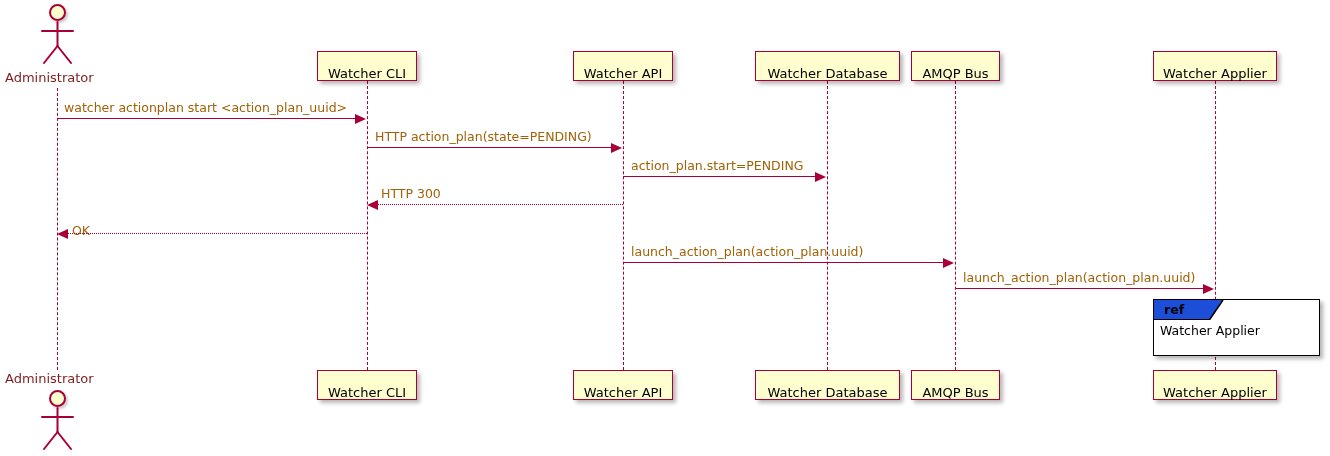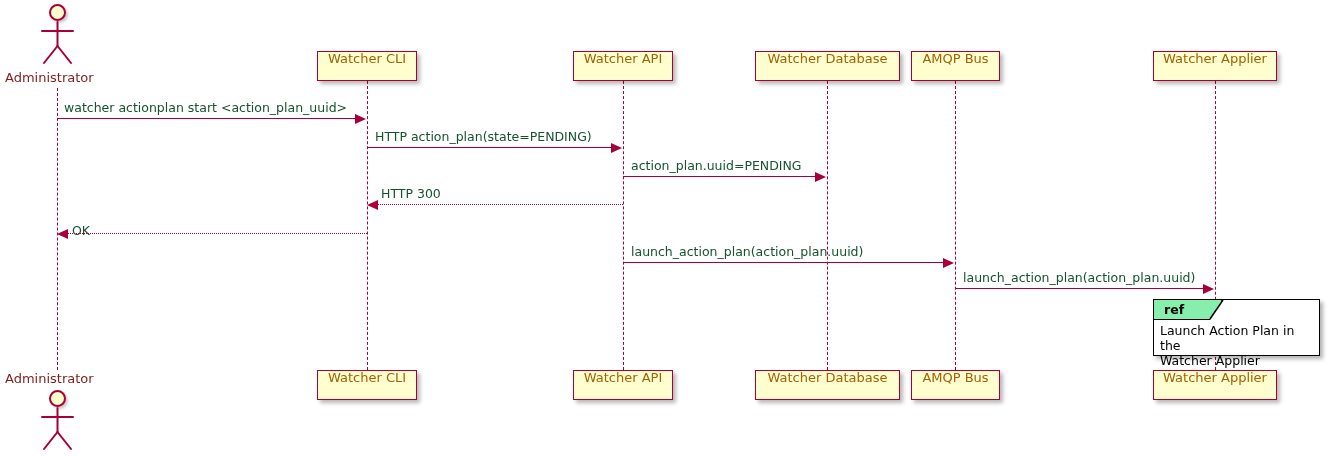--- a/index.html
+++ b/index.html
@@ -14,25 +14,25 @@
     background: #FFFFFF;
     font-family: "DejaVu Sans", sans-serif;
     overflow: hidden;
   }
   
   .participant {
     position: absolute;
     box-sizing: border-box;
     background: #FEFECE;
     border: 1.5px solid #A80036;
-    color: #a16207;
+    color: #000000;
     font-size: 13px;
     line-height: 1;
     display: flex;
-    align-items: flex-start;
+    align-items: flex-end;
     justify-content: center;
     white-space: nowrap;
     box-shadow: 3px 3px 4px rgba(0,0,0,0.28);
     height: 30px;
     padding: 0 16px;
   }
   
   .lifeline {
     position: absolute;
     width: 0;
@@ -77,39 +77,39 @@
     border-left: 11px solid #A80036;
   }
   .arrow-head.left {
     border-top: 5px solid transparent;
     border-bottom: 5px solid transparent;
     border-right: 11px solid #A80036;
   }
   .msg-label {
     position: absolute;
     font-size: 12.5px;
-    color: #14532d;
+    color: #a16207;
     white-space: nowrap;
     line-height: 1;
     text-align: center;
   }
   
   .ref-box {
     position: absolute;
     box-sizing: border-box;
     background: #FFFFFF;
     border: 1.5px solid #000000;
     box-shadow: 3px 3px 4px rgba(0,0,0,0.30);
   }
   .ref-tab {
     position: absolute;
     left: 0;
     top: 0;
     height: 20px;
-    background: #86efac;
+    background: #1d4ed8;
     border-right: 1.5px solid #000000;
     border-bottom: 1.5px solid #000000;
     box-sizing: border-box;
     display: flex;
     align-items: center;
     padding-left: 10px;
     padding-right: 20px;
     font-size: 12.5px;
     font-weight: bold;
     color: #000000;
@@ -205,21 +205,21 @@
     <div class="arrow-head right" style="left:355px; top:113.5px;"></div>
   </div>
 
   <div>
     <div class="msg-label" style="left:375px; top:131px;">HTTP action_plan(state=PENDING)</div>
     <div class="msg-line" style="left:367px; top:147px; width:245px;"></div>
     <div class="arrow-head right" style="left:611px; top:142.5px;"></div>
   </div>
 
   <div>
-    <div class="msg-label" style="left:631px; top:160px;">action_plan.uuid=PENDING</div>
+    <div class="msg-label" style="left:631px; top:160px;">action_plan.start=PENDING</div>
     <div class="msg-line" style="left:623px; top:176px; width:193px;"></div>
     <div class="arrow-head right" style="left:815px; top:171.5px;"></div>
   </div>
 
   <div>
     <div class="msg-label" style="left:381px; top:188px;">HTTP 300</div>
     <div class="msg-line dotted" style="left:378px; top:204px; width:245px;"></div>
     <div class="arrow-head left" style="left:367px; top:199.5px;"></div>
   </div>
 
@@ -242,18 +242,17 @@
   </div>
 
   <div class="ref-box" style="left:1153px; top:299px; width:167px; height:57px;">
     <div class="ref-tab" style="width:68px;">
       <span>ref</span>
     </div>
     <svg class="ref-tab-fold" style="left:55px; top:-1px;" width="16" height="22" viewBox="0 0 16 22">
       <line x1="1" y1="20" x2="14" y2="1" stroke="#000000" stroke-width="1.5"></line>
     </svg>
     <div class="ref-text">
-      <div>Launch Action Plan in the</div>
       <div>Watcher Applier</div>
     </div>
   </div>
 
 </div>
 
 </body></html>

